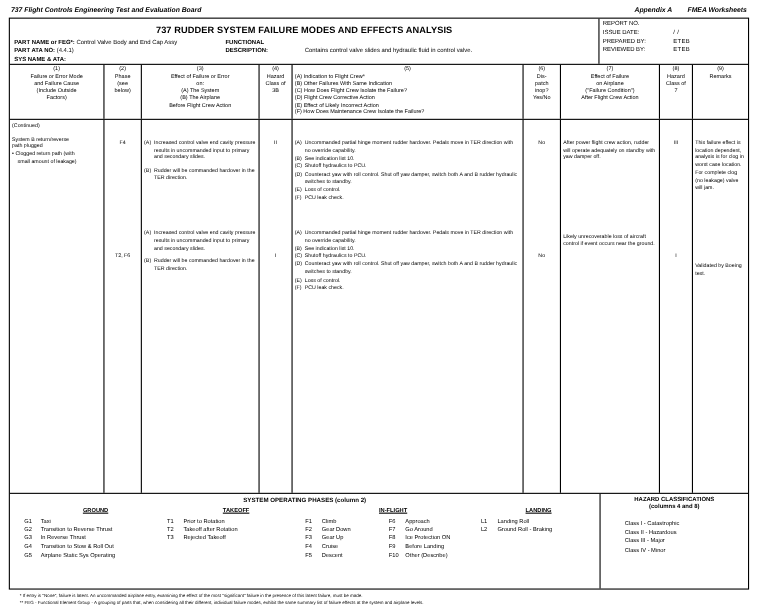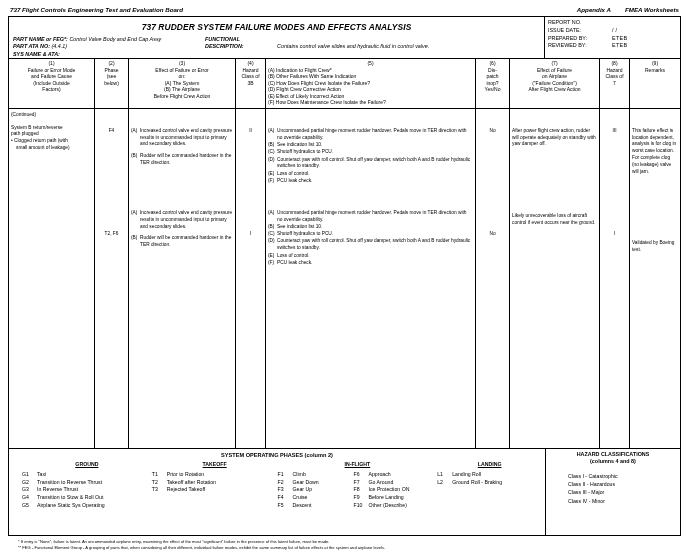--- a/index.html
+++ b/index.html
@@ -43,21 +43,20 @@
     flex-direction: column;
   }
   
   .titleblock {
     display: flex;
     border-bottom: 1px solid #000;
   }
   .titleblock .left {
     flex: 1 1 auto;
     padding: 0;
-    font-style: italic;
   }
   .main-title {
     text-align: center;
     font-weight: bold;
     font-size: 8.4px;
     padding: 5px 0 4px 0;
     letter-spacing: 0.1px;
   }
   .meta-row {
     display: flex;

